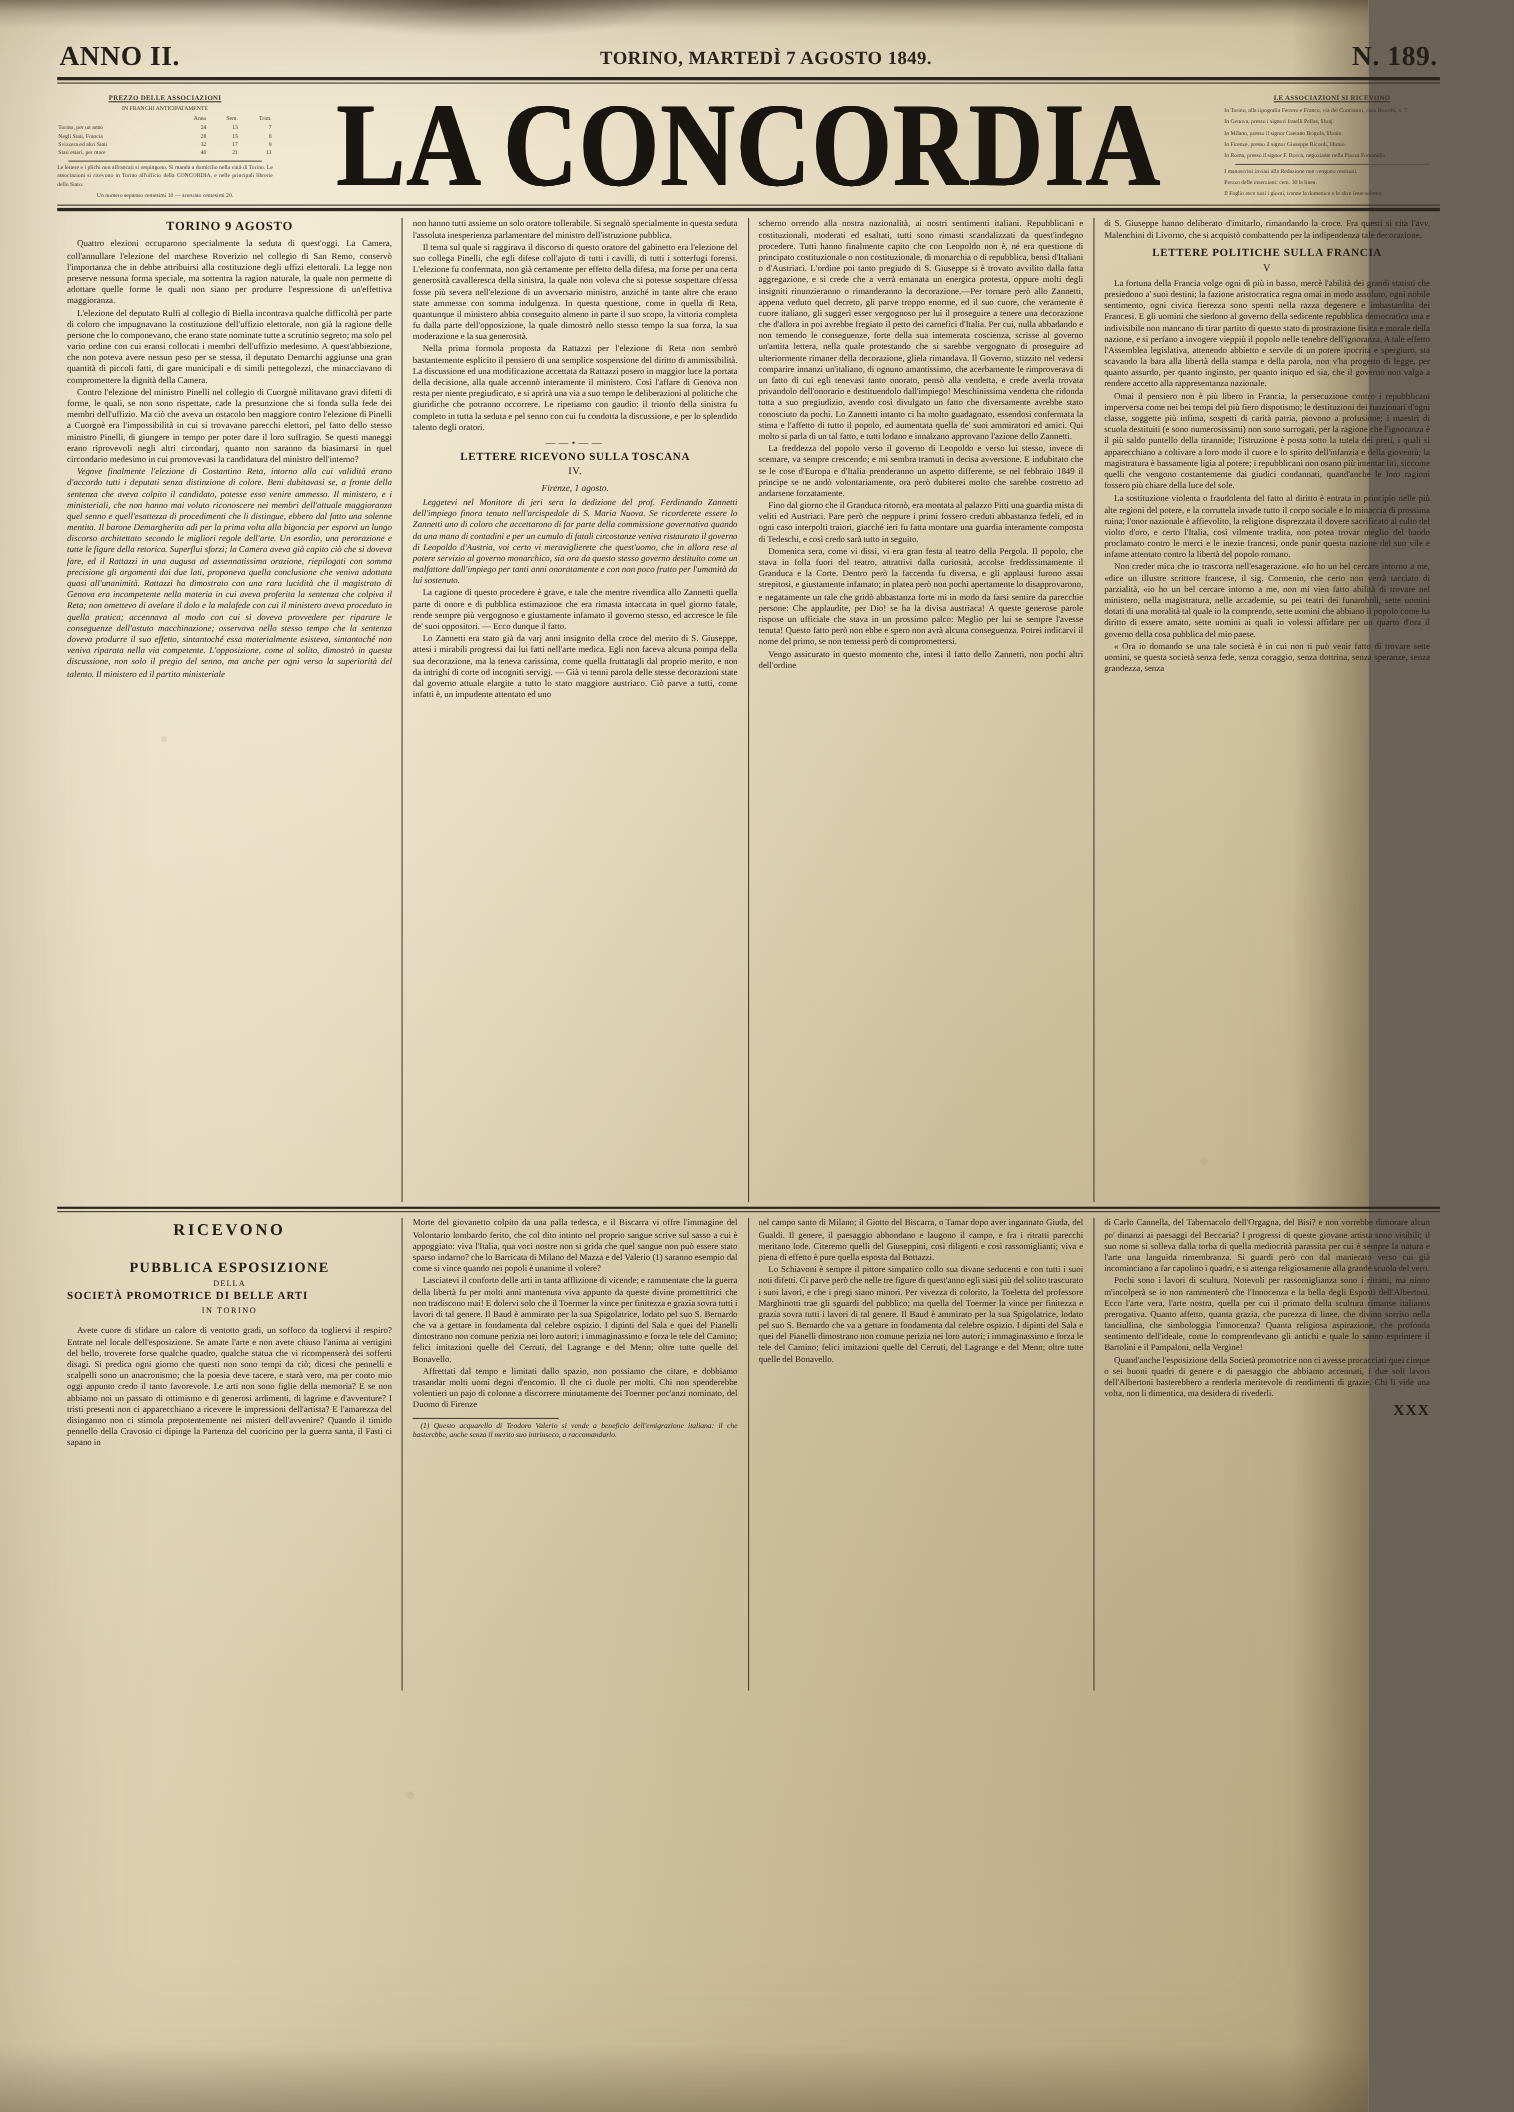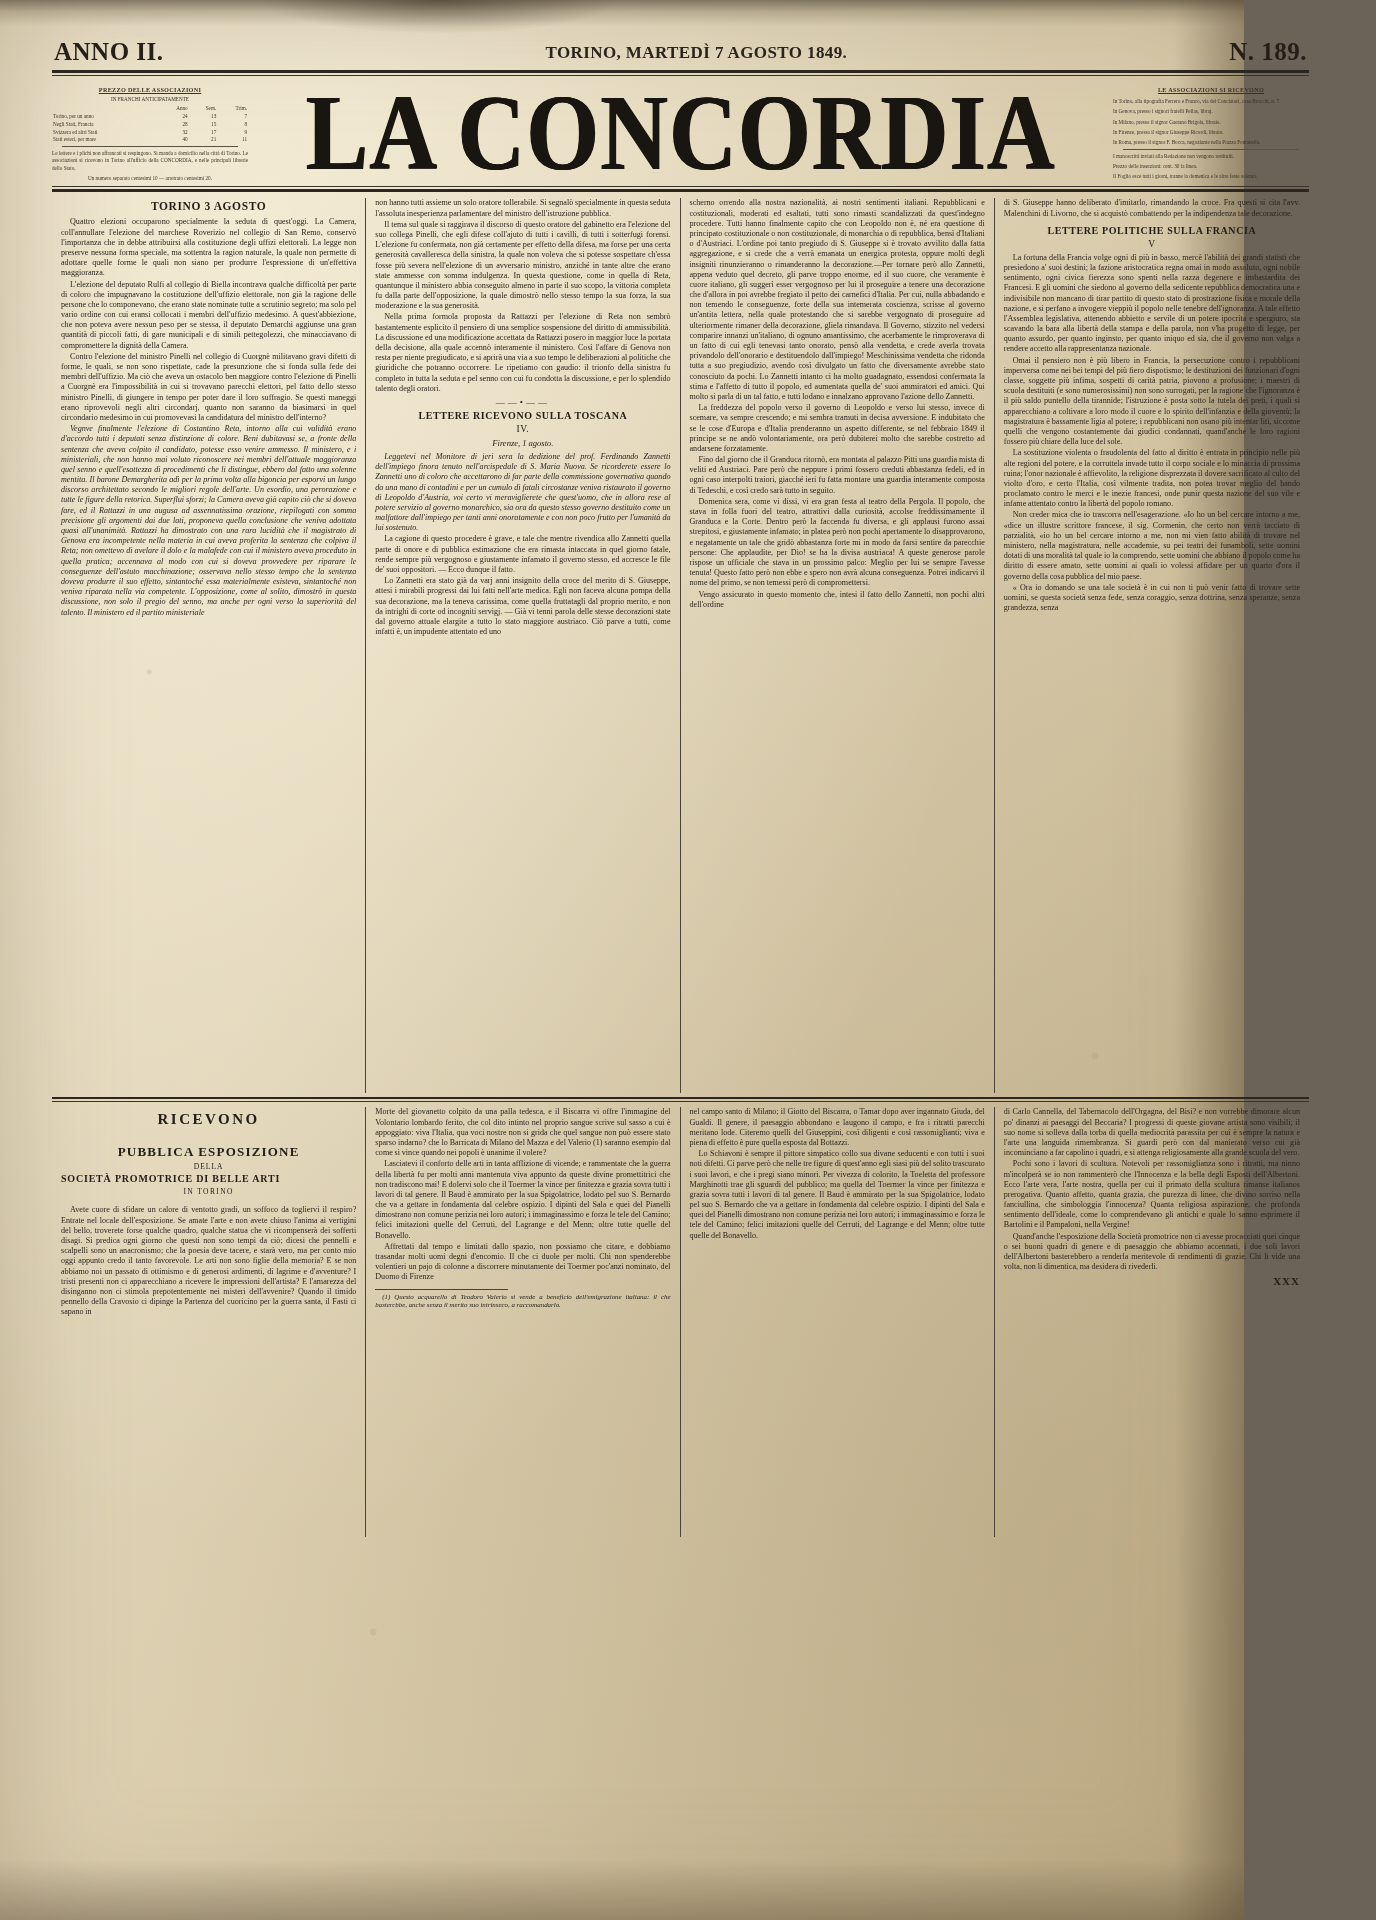--- a/index.html
+++ b/index.html
@@ -254,21 +254,21 @@
   }
   .fnrule { border: none; border-top: 1px solid #4a4238; width: 45%; margin: 6px 0 3px 0; }
   p.fn {
     margin: 0;
     font-size: 6.9px;
     line-height: 1.24;
     text-align: justify;
     text-indent: 7px;
     font-style: italic;
   }
-  .sig { text-align: right; font-weight: bold; font-size: 11px; letter-spacing: 1px; margin-top: 3px; }
+  .sig { text-align: right; font-weight: bold; font-size: 14px; letter-spacing: 1px; margin-top: 3px; }
 </style>
 </head>
 <body>
 
 <div id="paper">
   <div id="topshadow"></div>
   <div id="topgrime"></div>
   <div id="rightshadow"></div>
   <div id="bottomshadow"></div>
   <div id="foxing"></div>
@@ -344,21 +344,21 @@
         <div class="blk">Il Foglio esce tutti i giorni, tranne la domenica e le altre feste solenni.</div>
       </div>
     </div>
 
     <div class="rule-thin"></div>
     <div class="rule-thick" style="margin-top:2px;"></div>
 
     <div class="colwrap">
 
       <div class="col">
-        <div class="coltitle">TORINO 3 AGOSTO</div>
+        <div class="coltitle">TORINO 9 AGOSTO</div>
         <p class="body">Quattro elezioni occuparono specialmente la seduta di quest'oggi. La Camera, coll'annullare l'elezione del marchese Roverizio nel collegio di San Remo, conservò l'importanza che in debbe attribuirsi alla costituzione degli uffizi elettorali. La legge non preserve nessuna forma speciale, ma sottentra la ragion naturale, la quale non permette di adottare quelle forme le quali non siano per produrre l'espressione di un'effettiva maggioranza.</p>
         <p class="body">L'elezione del deputato Rulfi al collegio di Biella incontrava qualche difficoltà per parte di coloro che impugnavano la costituzione dell'uffizio elettorale, non già la ragione delle persone che lo componevano, che erano state nominate tutte a scrutinio segreto; ma solo pel vario ordine con cui eransi collocati i membri dell'uffizio medesimo. A quest'abbiezione, che non poteva avere nessun peso per se stessa, il deputato Demarchi aggiunse una gran quantità di piccoli fatti, di gare municipali e di simili pettegolezzi, che minacciavano di compromettere la dignità della Camera.</p>
         <p class="body">Contro l'elezione del ministro Pinelli nel collegio di Cuorgnè militavano gravi difetti di forme, le quali, se non sono rispettate, cade la presunzione che si fonda sulla fede dei membri dell'uffizio. Ma ciò che aveva un ostacolo ben maggiore contro l'elezione di Pinelli a Cuorgnè era l'impossibilità in cui si trovavano parecchi elettori, pel fatto dello stesso ministro Pinelli, di giungere in tempo per poter dare il loro suffragio. Se questi maneggi erano riprovevoli negli altri circondarj, quanto non saranno da biasimarsi in quel circondario medesimo in cui promovevasi la candidatura del ministro dell'interno?</p>
         <p class="body it">Vegnve finalmente l'elezione di Costantino Reta, intorno alla cui validità erano d'accordo tutti i deputati senza distinzione di colore. Beni dubitavasi se, a fronte della sentenza che aveva colpito il candidato, potesse esso venire ammesso. Il ministero, e i ministeriali, che non hanno mai voluto riconoscere nei membri dell'attuale maggioranza quel senno e quell'esattezza di procedimenti che li distingue, ebbero dal fatto una solenne mentita. Il barone Demargherita adì per la prima volta alla bigoncia per esporvi un lungo discorso architettato secondo le migliori regole dell'arte. Un esordio, una perorazione e tutte le figure della retorica. Superflui sforzi; la Camera aveva già capito ciò che si doveva fare, ed il Rattazzi in una augusa ad assennatissima orazione, riepilogati con somma precisione gli argomenti dai due lati, proponeva quella conclusione che veniva adottata quasi all'unanimità. Rattazzi ha dimostrato con una rara lucidità che il magistrato di Genova era incompetente nella materia in cui aveva proferita la sentenza che colpiva il Reta; non omettevo di avelare il dolo e la malafede con cui il ministero aveva proceduto in quella pratica; accennava al modo con cui si doveva provvedere per riparare le conseguenze dell'astuto macchinazione; osservava nello stesso tempo che la sentenza doveva produrre il suo effetto, sintantoché essa materialmente esisteva, sintantoché non veniva riparata nella via competente. L'opposizione, come al solito, dimostrò in questa discussione, non solo il pregio del senno, ma anche per ogni verso la superiorità del talento. Il ministero ed il partito ministeriale</p>
       </div>
 
       <div class="col">
         <p class="body noind">non hanno tutti assieme un solo oratore tollerabile. Si segnalò specialmente in questa seduta l'assoluta inesperienza parlamentare del ministro dell'istruzione pubblica.</p>
         <p class="body">Il tema sul quale si raggirava il discorso di questo oratore del gabinetto era l'elezione del suo collega Pinelli, che egli difese coll'ajuto di tutti i cavilli, di tutti i sotterfugi forensi. L'elezione fu confermata, non già certamente per effetto della difesa, ma forse per una certa generosità cavalleresca della sinistra, la quale non voleva che si potesse sospettare ch'essa fosse più severa nell'elezione di un avversario ministro, anziché in tante altre che erano state ammesse con somma indulgenza. In questa questione, come in quella di Reta, quantunque il ministero abbia conseguito almeno in parte il suo scopo, la vittoria completa fu dalla parte dell'opposizione, la quale dimostrò nello stesso tempo la sua forza, la sua moderazione e la sua generosità.</p>
         <p class="body">Nella prima formola proposta da Rattazzi per l'elezione di Reta non sembrò bastantemente esplicito il pensiero di una semplice sospensione del diritto di ammissibilità. La discussione ed una modificazione accettata da Rattazzi posero in maggior luce la portata della decisione, alla quale accennò interamente il ministero. Così l'affare di Genova non resta per niente pregiudicato, e si aprirà una via a suo tempo le deliberazioni al politiche che giuridiche che potranno occorrere. Le ripetiamo con gaudio: il trionfo della sinistra fu completo in tutta la seduta e pel senno con cui fu condotta la discussione, e per lo splendido talento degli oratori.</p>

